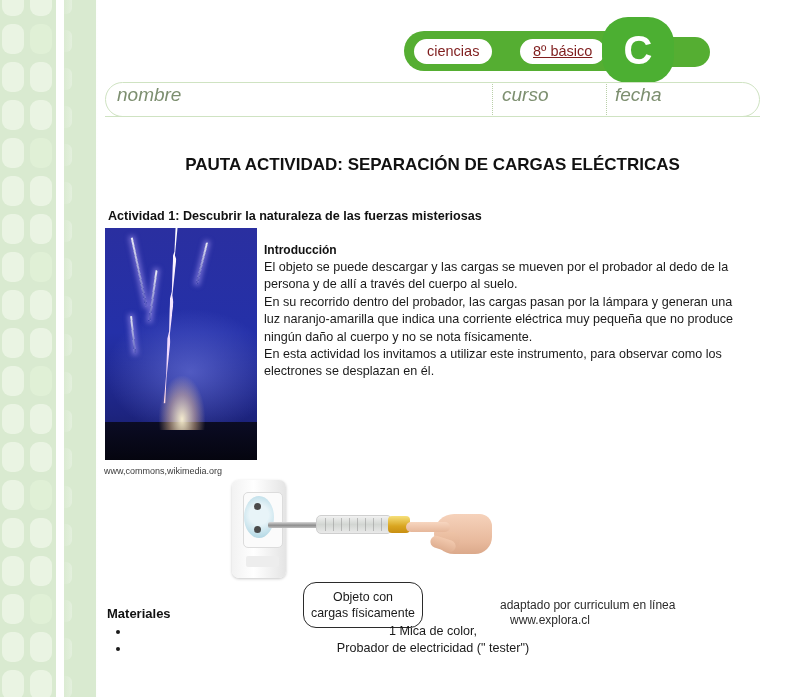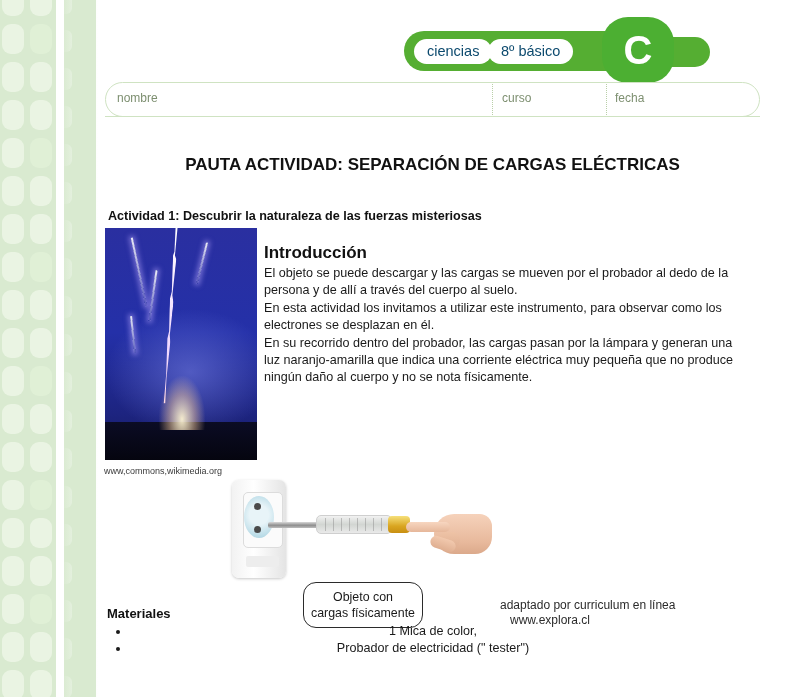--- a/index.html
+++ b/index.html
@@ -57,29 +57,29 @@
     width: 62px; height: 30px;
     background: #55ae32;
     border-radius: 15px;
   }
   .header-pill {
     position: absolute;
     top: 39px;
     height: 25px;
     background: #ffffff;
     border-radius: 13px;
-    color: #0c4a6e;
+    color: #7f1d1d;
     font-size: 14.5px;
     line-height: 25px;
     text-align: right;
     white-space: nowrap;
     padding: 0 13px;
   }
   #pill-ciencias { left: 414px; }
-  #pill-curso-level { left: 488px; }
+  #pill-curso-level { left: 520px; text-decoration: underline; }
   #badge-letter {
     position: absolute;
     left: 602px; top: 17px;
     width: 72px; height: 66px;
     background: #4caf32;
     border-radius: 26px;
     color: #ffffff;
     font-size: 40px;
     font-weight: bold;
     line-height: 66px;
@@ -97,24 +97,25 @@
     box-sizing: border-box;
   }
   #field-row-bottomline {
     position: absolute;
     left: 105px; top: 116px;
     width: 655px; height: 1px;
     background: #cfe3c2;
   }
   .field-label {
     position: absolute;
-    top: 91px;
-    font-size: 12px;
+    top: 84px;
+    font-size: 19px;
     color: #7d8f70;
     white-space: nowrap;
+    font-style: italic;
   }
   #field-nombre { left: 117px; }
   #field-curso  { left: 502px; }
   #field-fecha  { left: 615px; }
   .field-divider {
     position: absolute;
     top: 84px;
     width: 0;
     height: 31px;
     border-left: 1px dotted #b9cfa8;
@@ -198,21 +199,21 @@
     text-align: center;
   }
 
   
   #intro-block {
     position: absolute;
     left: 264px; top: 243px;
     width: 474px;
   }
   #intro-title {
-    font-size: 17px;
+    font-size: 12px;
     font-weight: bold;
     color: #111111;
     margin-bottom: 2px;
   }
   .intro-para {
     font-size: 12.6px;
     line-height: 17.4px;
     color: #1a1a1a;
     margin: 0;
   }
@@ -480,22 +481,22 @@
   <div class="bolt-branch b3"></div>
   <div class="bolt-branch b4"></div>
   <div class="bolt-main"></div>
   <div class="strike-glow"></div>
 </div>
 <div id="photo-caption">www,commons,wikimedia.org</div>
 
 <div id="intro-block">
   <div id="intro-title">Introducción</div>
   <p class="intro-para">El objeto se puede descargar y las cargas se mueven por el probador al dedo de la persona y de allí a través del cuerpo al suelo.</p>
+  <p class="intro-para">En su recorrido dentro del probador, las cargas pasan por la lámpara y generan una luz naranjo-amarilla que indica una corriente eléctrica muy pequeña que no produce ningún daño al cuerpo y no se nota físicamente.</p>
   <p class="intro-para">En esta actividad los invitamos a utilizar este instrumento, para observar como los electrones se desplazan en él.</p>
-  <p class="intro-para">En su recorrido dentro del probador, las cargas pasan por la lámpara y generan una luz naranjo-amarilla que indica una corriente eléctrica muy pequeña que no produce ningún daño al cuerpo y no se nota físicamente.</p>
 </div>
 
 <div id="diagram">
   <div id="outlet-plate">
     <div id="outlet-inner"></div>
     <div id="outlet-label-strip"></div>
   </div>
   <div id="outlet-socket"></div>
   <div class="socket-hole" id="hole-top"></div>
   <div class="socket-hole" id="hole-bottom"></div>

